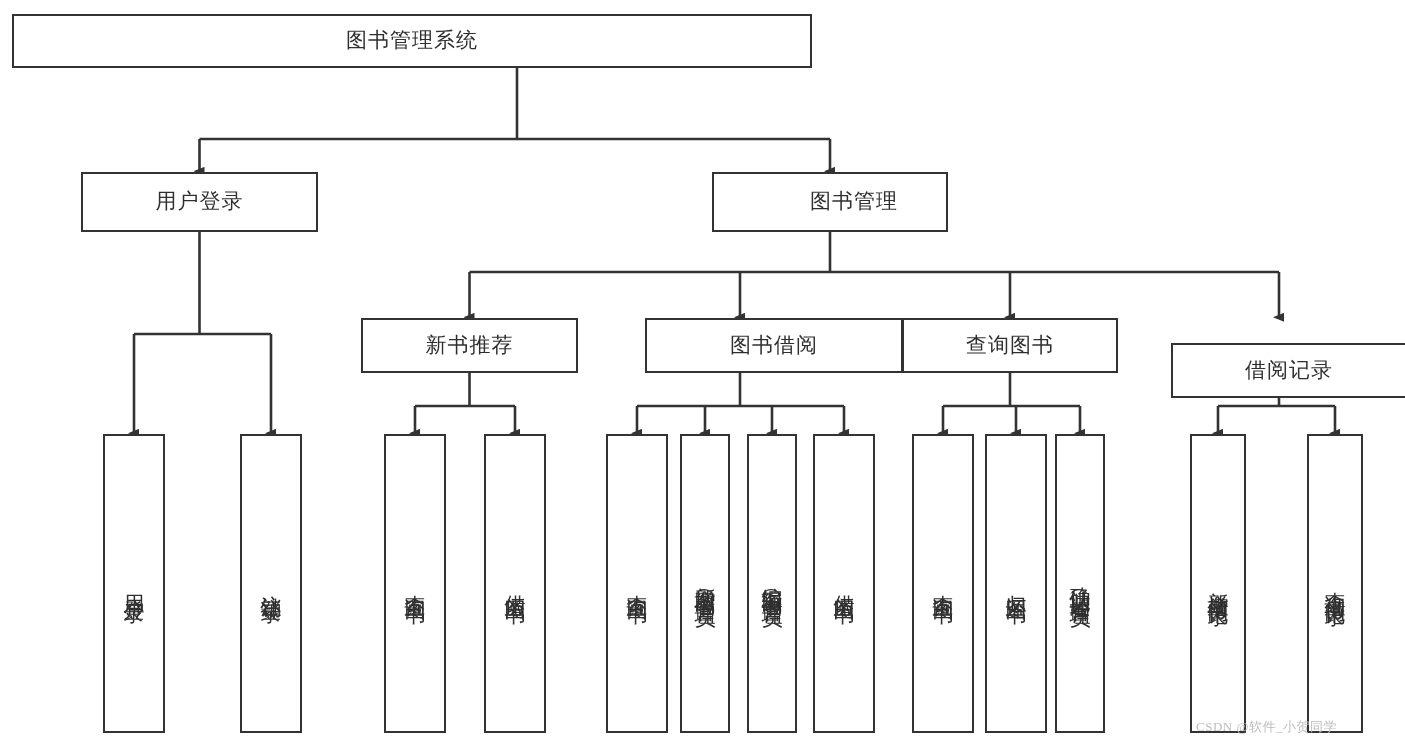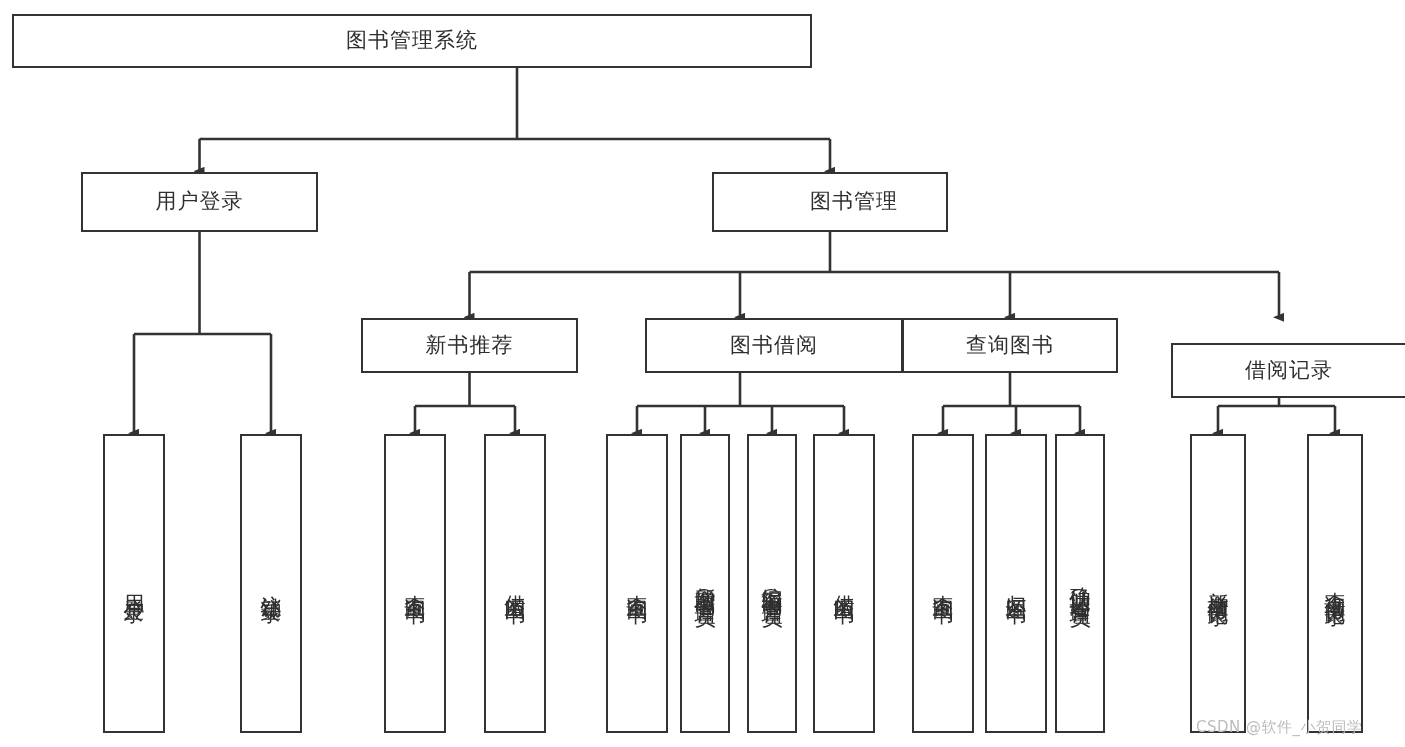--- a/index.html
+++ b/index.html
@@ -48,25 +48,26 @@
     justify-content:center;
   }
   .node.v > span{
     writing-mode:vertical-rl;
     text-orientation:upright;
     display:block;
     white-space:nowrap;
   }
   .watermark{
     position:absolute;
-    font-size:15px;
+    font-size:13px;
     color:#bdbdbd;
     letter-spacing:0.5px;
     white-space:nowrap;
     user-select:none;
+    font-family:Liberation Serif, serif;
   }
 </style>
 </head>
 <body>
 
 <div id="canvas">
 
   <svg id="edges" viewBox="0 0 1405 747">
     <defs>
       <marker id="arrow" markerWidth="11" markerHeight="11" refX="4.2" refY="5" orient="auto" markerUnits="userSpaceOnUse">

